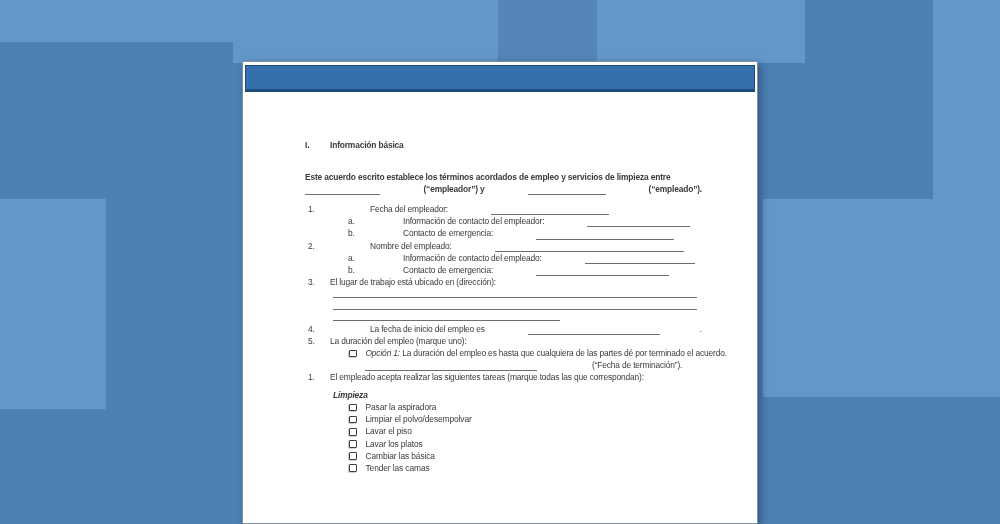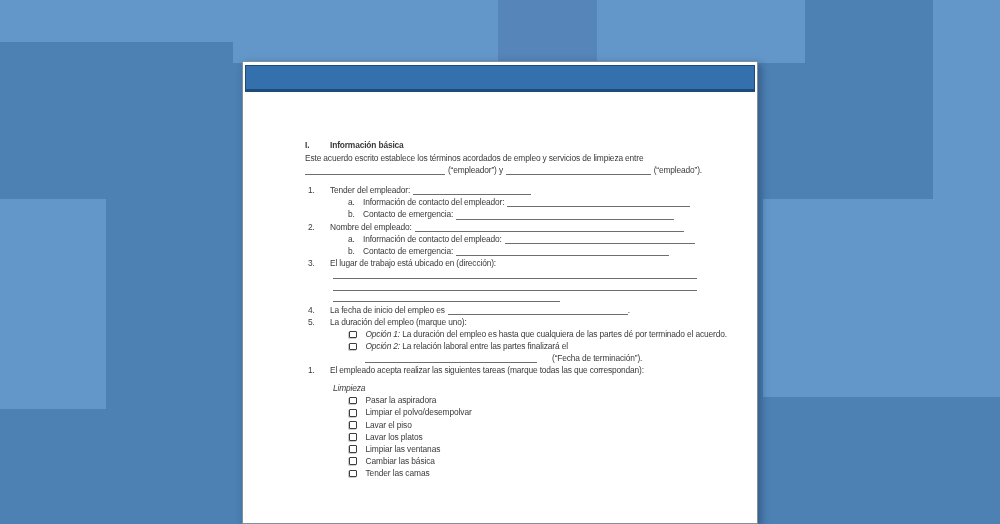--- a/index.html
+++ b/index.html
@@ -40,27 +40,27 @@
     border:1.1px solid #3d3d3d;border-radius:1px;
     box-shadow:-0.8px 0.8px 0 rgba(70,70,70,0.35);
     background:#fff;
   }
   .chk-body{width:383px;flex:none;}
   .it{font-style:italic;margin-top:35px;}
   .nw{white-space:nowrap;}
   .blank{display:inline-block;height:9px;border-bottom:1px solid #6e6e6e;vertical-align:baseline;}
   .flexblank{flex:0 1 auto;height:9px;border-bottom:1px solid #6e6e6e;}
   .fill{flex:1 1 auto;height:9px;border-bottom:1px solid #6e6e6e;}
-  .frow{display:flex;align-items:center;}
+  .frow{display:flex;align-items:flex-end;gap:40px;}
   .addr{margin-left:28px;height:11.6px;}
   .addr:first-of-type{margin-top:2px;}
-  .intro{margin-top:1px;}
+  .intro{margin-top:20px;font-weight:bold;}
   .list1{margin-top:8px;}
   .sec2{margin-top:10px;}
-  .tasks-title{margin-left:28px;margin-top:6px;font-weight:normal;font-style:italic;}
+  .tasks-title{margin-left:28px;margin-top:6px;font-weight:bold;font-style:italic;}
   .task .nw{letter-spacing:-0.1px;}
 </style>
 </head>
 <body>
 
 <div>
   <div class="tile t-light" style="left:0;top:0;width:233px;height:42px;"></div>
   <div class="tile t-light" style="left:233px;top:0;width:572px;height:63px;"></div>
   <div class="tile t-mid" style="left:498px;top:0;width:99px;height:63px;"></div>
   <div class="tile t-light" style="left:933px;top:0;width:67px;height:199px;"></div>
@@ -85,21 +85,21 @@
         <span class="nw" style="margin:0 3px;">(“empleador”) y</span>
         <span class="flexblank" style="width:152px;"></span>
         <span class="nw" style="margin-left:3px;">(“empleado”).</span>
       </div>
     </div>
 
     <div class="list1">
 
       <div class="item frow">
         <span class="num">1.</span>
-        <span class="nw">Tender del empleador:</span>
+        <span class="nw">Fecha del empleador:</span>
         <span class="flexblank" style="width:118px;margin-left:3px;"></span>
       </div>
       <div class="sub frow">
         <span class="num">a.</span>
         <span class="nw">Información de contacto del empleador:</span>
         <span class="fill" style="margin:0 12px 0 3px;"></span>
       </div>
       <div class="sub frow">
         <span class="num">b.</span>
         <span class="nw">Contacto de emergencia:</span>
@@ -139,24 +139,20 @@
 
       <div class="item">
         <span class="num">5.</span>
         <span>La duración del empleo (marque uno):</span>
       </div>
 
       <div class="chkrow">
         <span class="cb"></span>
         <span class="chk-body"><span class="it">Opción 1:</span><span> La duración del empleo es hasta que cualquiera de las partes dé por terminado el acuerdo.</span></span>
       </div>
-      <div class="chkrow">
-        <span class="cb"></span>
-        <span class="chk-body"><span class="it">Opción 2:</span><span> La relación laboral entre las partes finalizará el</span></span>
-      </div>
       <div class="frow" style="margin-left:60px;">
         <span class="flexblank" style="width:172px;"></span>
         <span class="nw" style="margin-left:15px;">(“Fecha de terminación”).</span>
       </div>
     </div>
 
 
     <div class="item">
       <span class="num">1.</span>
       <span>El empleado acepta realizar las siguientes tareas (marque todas las que correspondan):</span>
@@ -179,24 +175,20 @@
         <div class="chkrow task">
           <span class="cb"></span>
           <span class="nw">Lavar el piso</span>
         </div>
 
         <div class="chkrow task">
           <span class="cb"></span>
           <span class="nw">Lavar los platos</span>
         </div>
 
-        <div class="chkrow task">
-          <span class="cb"></span>
-          <span class="nw">Limpiar las ventanas</span>
-        </div>
 
         <div class="chkrow task">
           <span class="cb"></span>
           <span class="nw">Cambiar las básica</span>
         </div>
 
 
         <div class="chkrow task">
           <span class="cb"></span>
           <span class="nw">Tender las camas</span>

